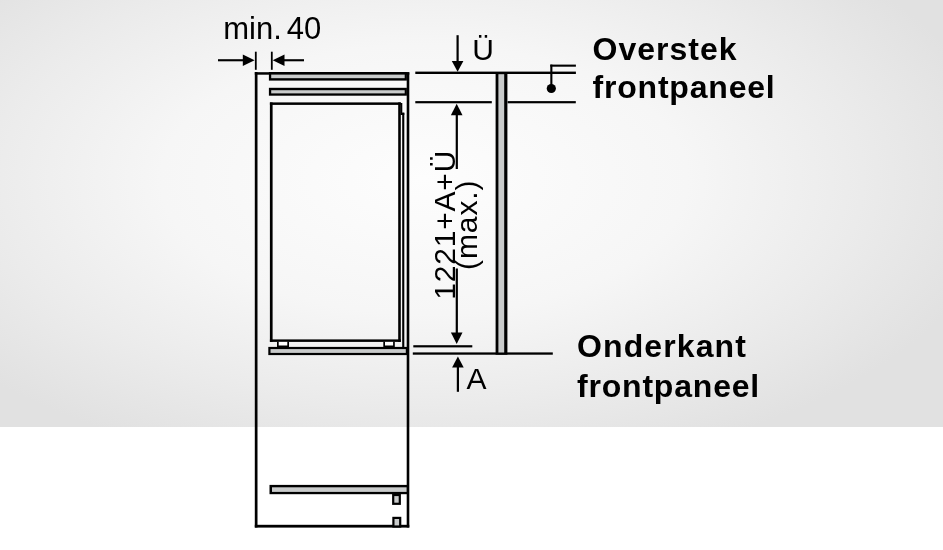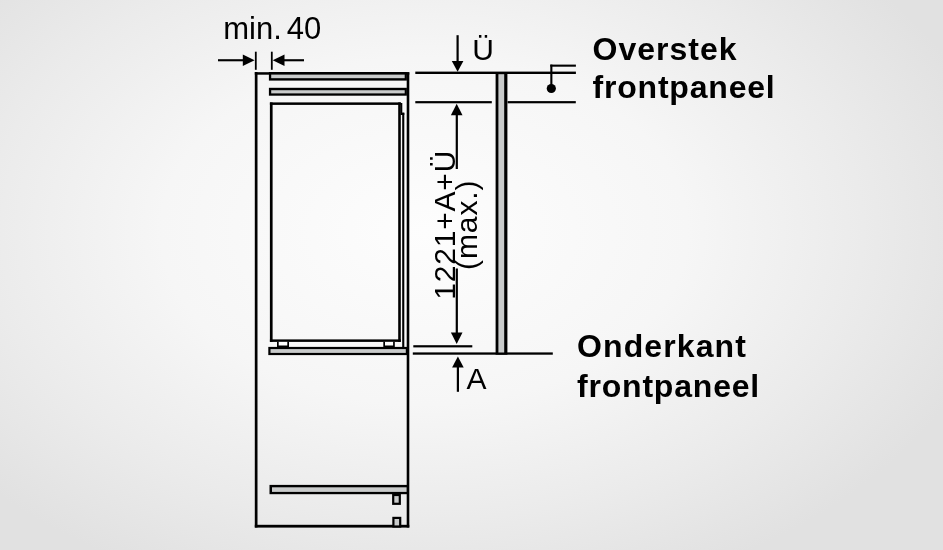--- a/index.html
+++ b/index.html
@@ -1,17 +1,17 @@
 <!DOCTYPE html>
 <html><head>
 <meta charset="utf-8">
 <style>
   html,body{margin:0;padding:0;}
   body{width:943px;height:550px;overflow:hidden;font-family:"Liberation Sans",sans-serif;}
-  #stage{position:relative;width:943px;height:550px;
+  #stage{position:relative;width:943px;height:427px;
     background:radial-gradient(ellipse 62% 70% at 45% 42%, #fdfdfd 0%, #f6f6f6 45%, #ebebeb 75%, #e1e1e1 100%);}
   svg{position:absolute;left:0;top:0;transform:translateZ(0);}
   text{font-family:"Liberation Sans",sans-serif;fill:#000;}
 </style>
 </head>
 <body>
 <div id="stage">
 <svg width="943" height="550" viewBox="0 0 943 550">
 
   <rect x="254.8" y="72.0" width="2.7" height="455.5" fill="#000"></rect>

